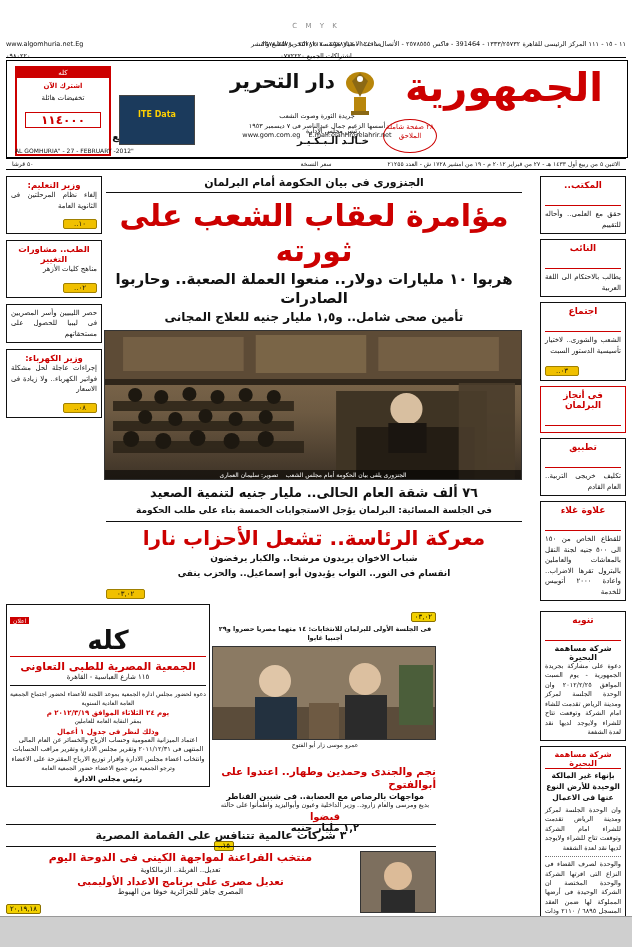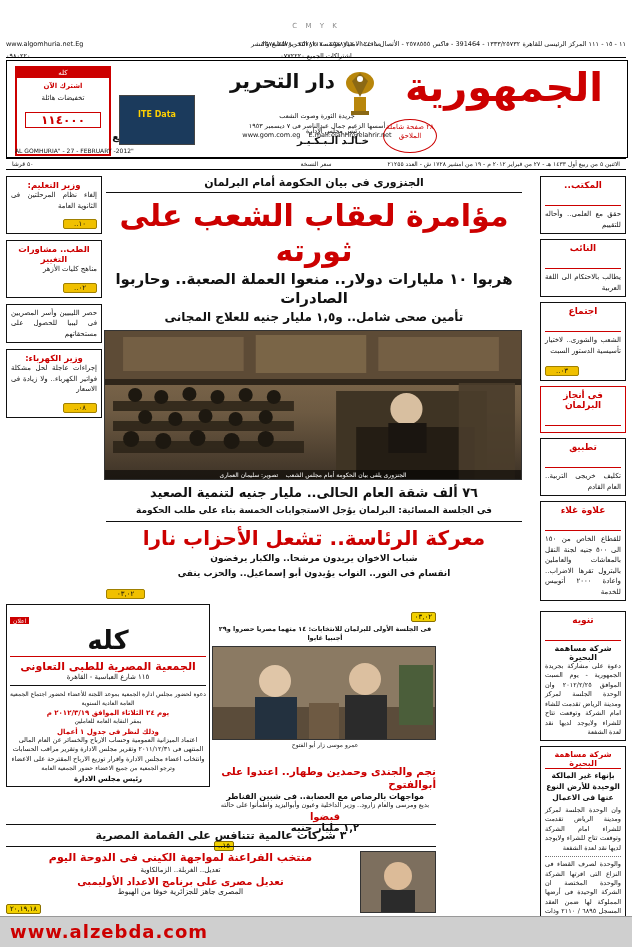--- a/index.html
+++ b/index.html
@@ -356,16 +356,15 @@
         <div style="font-size:7px;text-align:center;color:#111;margin:2px 0;">تعديل.. الغربلة.. الزمالكاوية</div>
         <div style="font-size:10px;font-weight:bold;color:#c00;text-align:center;">تعديل مصرى على برنامج الاعداد الأوليمبى</div>
         <div style="font-size:7.5px;text-align:center;color:#111;">المصرى جاهز للجزائرية خوفا من الهبوط</div>
         <div style="text-align:left;"><span class="tag">٢٠,١٩,١٨</span></div>
       </div>
     </div>
     <div style="text-align:right;"><span class="tag">٠٧,٠٦</span></div>
   </div>
 
   <div class="footer">
-    <div class="url">www.alzebda.com</div>
   </div>
 
 </div>
 
 </body></html>

